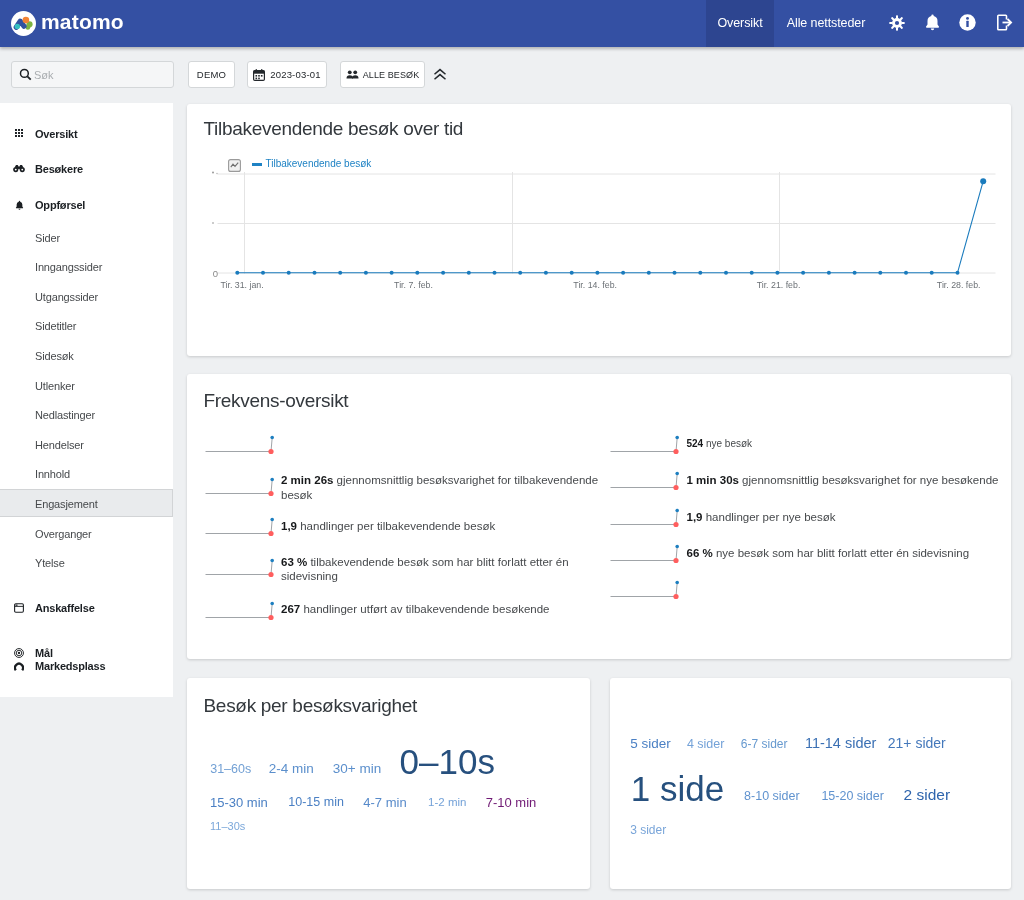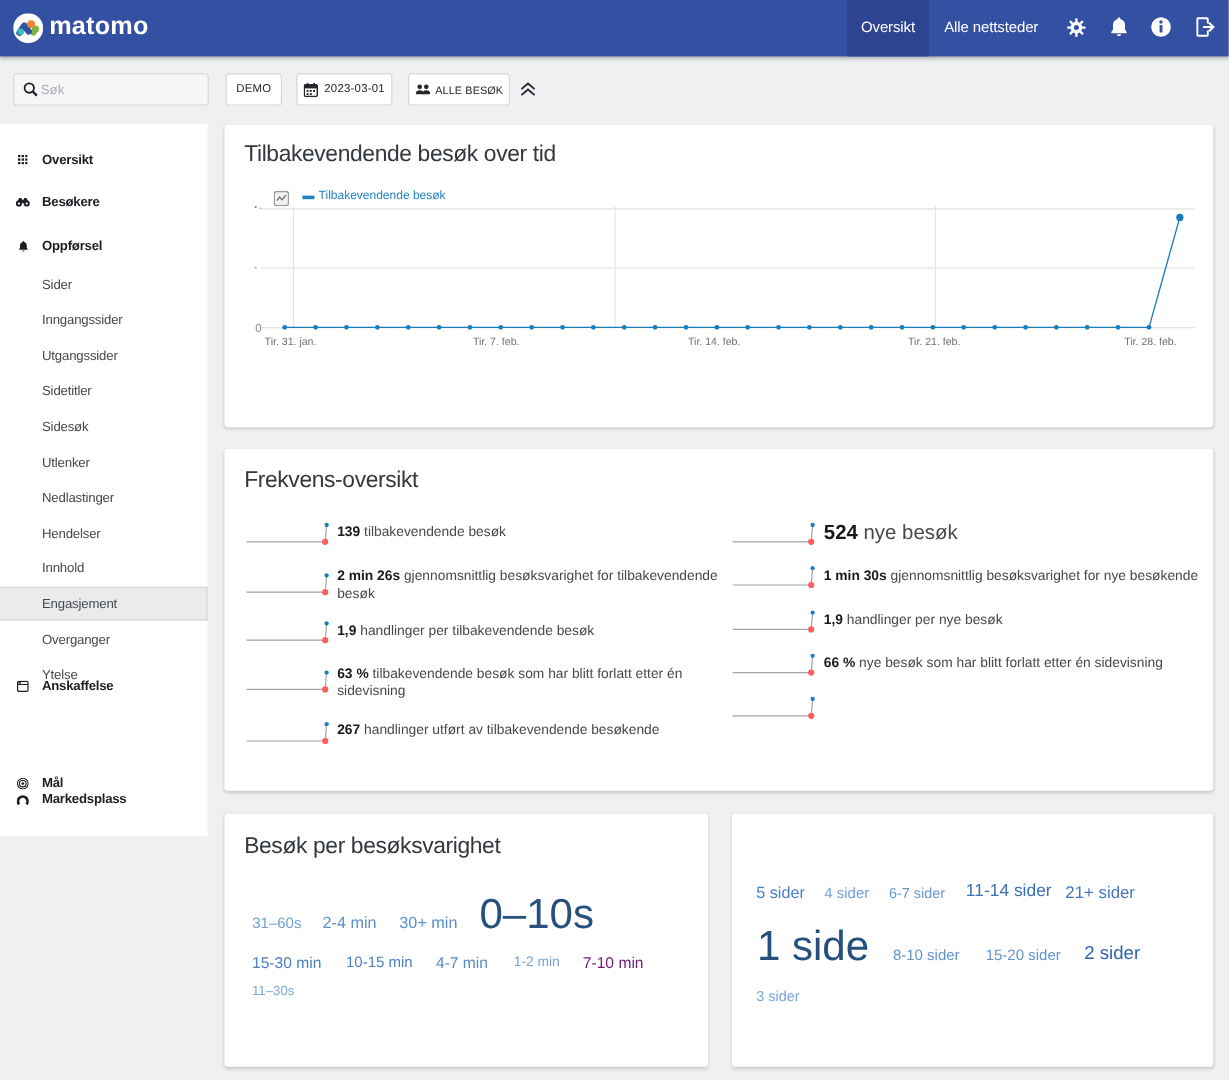--- a/index.html
+++ b/index.html
@@ -129,21 +129,21 @@
       </svg>
       <span class="t1">Besøkere</span>
     </div>
 <div class="snav" style="top:91.5px;width:173px">
       <svg class="ic" style="left:14.5px;top:5px;width:9px;height:10px" viewBox="0 0 13 13" fill="#1b1f23">
         <path d="M6.5 0.4 a1 1 0 0 1 1 1 v0.3 a4.1 4.1 0 0 1 3.1 4 v2.9 l1.1 1.7 a0.55 0.55 0 0 1 -0.45 0.85 H1.75 a0.55 0.55 0 0 1 -0.45-0.85 l1.1-1.7 V5.7 a4.1 4.1 0 0 1 3.1-4 v-0.3 a1 1 0 0 1 1-1 Z"></path>
         <path d="M5.1 11.8 h2.8 a1.4 1.4 0 0 1 -2.8 0 Z"></path>
       </svg>
       <span class="t1">Oppførsel</span>
     </div>
-<div class="snav" style="top:459px;width:193px">
+<div class="snav" style="top:495px;width:193px">
       <svg class="ic" style="left:14px;top:5px;width:10px;height:10px" viewBox="0 0 13 13" fill="none" stroke="#1b1f23" stroke-width="1.4">
         <rect x="0.8" y="1" width="11.4" height="11" rx="1.5"></rect>
         <path d="M0.8 4.4 h11.4" stroke-width="1.2"></path>
         <rect x="2" y="2" width="2.6" height="1.6" fill="#1b1f23" stroke="none"></rect>
       </svg>
       <span class="t1">Anskaffelse</span>
     </div>
 <div class="snav" style="top:540px;width:153px">
       <svg class="ic" style="left:14px;top:5px;width:10px;height:10px" viewBox="0 0 13 13" fill="none" stroke="#1b1f23">
         <circle cx="6.5" cy="6.5" r="5.8" stroke-width="1.2"></circle>
@@ -252,21 +252,20 @@
 <div class="abs" style="left:65px;top:59.5px;width:10px;height:2.5px;background:#1e82c4"></div>
 <div class="abs" style="left:79px;top:54px;font-size:10px;color:#1e82c4">Tilbakevendende besøk</div>
 </div>
 <div class="card" style="left:186.5px;top:373.5px;width:824.5px;height:285px">
 <div class="cardtitle" style="left:17px;top:16px">Frekvens-oversikt</div>
 <svg class="abs" style="left:18.2px;top:59.6px" width="72" height="22" viewBox="0 0 72 22">
       <polyline points="0.5,18.5 66,18.5 67.2,4.5" fill="none" stroke="#a0a4a8" stroke-width="1"></polyline>
       <circle cx="67.2" cy="4.5" r="1.8" fill="#1d7fc0"></circle>
       <circle cx="66" cy="18.5" r="2.6" fill="#ff5e5e"></circle>
     </svg>
-    <div class="abs" style="left:94.5px;top:63.5px;width:345px;font-size:11.5px;line-height:14.5px;color:#46494c"><b style="color:#17191b">139</b> tilbakevendende besøk</div>
 <svg class="abs" style="left:18.2px;top:101.4px" width="72" height="22" viewBox="0 0 72 22">
       <polyline points="0.5,18.5 66,18.5 67.2,4.5" fill="none" stroke="#a0a4a8" stroke-width="1"></polyline>
       <circle cx="67.2" cy="4.5" r="1.8" fill="#1d7fc0"></circle>
       <circle cx="66" cy="18.5" r="2.6" fill="#ff5e5e"></circle>
     </svg>
     <div class="abs" style="left:94.5px;top:99.9px;width:345px;font-size:11.5px;line-height:14.5px;color:#46494c"><b style="color:#17191b">2 min 26s</b> gjennomsnittlig besøksvarighet for tilbakevendende besøk</div>
 <svg class="abs" style="left:18.2px;top:141.8px" width="72" height="22" viewBox="0 0 72 22">
       <polyline points="0.5,18.5 66,18.5 67.2,4.5" fill="none" stroke="#a0a4a8" stroke-width="1"></polyline>
       <circle cx="67.2" cy="4.5" r="1.8" fill="#1d7fc0"></circle>
       <circle cx="66" cy="18.5" r="2.6" fill="#ff5e5e"></circle>
@@ -282,21 +281,21 @@
       <polyline points="0.5,18.5 66,18.5 67.2,4.5" fill="none" stroke="#a0a4a8" stroke-width="1"></polyline>
       <circle cx="67.2" cy="4.5" r="1.8" fill="#1d7fc0"></circle>
       <circle cx="66" cy="18.5" r="2.6" fill="#ff5e5e"></circle>
     </svg>
     <div class="abs" style="left:94.5px;top:228.6px;width:345px;font-size:11.5px;line-height:14.5px;color:#46494c"><b style="color:#17191b">267</b> handlinger utført av tilbakevendende besøkende</div>
 <svg class="abs" style="left:423.7px;top:59.8px" width="72" height="22" viewBox="0 0 72 22">
       <polyline points="0.5,18.5 66,18.5 67.2,4.5" fill="none" stroke="#a0a4a8" stroke-width="1"></polyline>
       <circle cx="67.2" cy="4.5" r="1.8" fill="#1d7fc0"></circle>
       <circle cx="66" cy="18.5" r="2.6" fill="#ff5e5e"></circle>
     </svg>
-    <div class="abs" style="left:500px;top:63.9px;width:330px;font-size:17px;line-height:14.5px;color:#46494c"><b style="color:#17191b">524</b> nye besøk</div>
+    <div class="abs" style="left:500px;top:63.9px;width:330px;font-size:10px;line-height:14.5px;color:#46494c"><b style="color:#17191b">524</b> nye besøk</div>
 <svg class="abs" style="left:423.7px;top:95.7px" width="72" height="22" viewBox="0 0 72 22">
       <polyline points="0.5,18.5 66,18.5 67.2,4.5" fill="none" stroke="#a0a4a8" stroke-width="1"></polyline>
       <circle cx="67.2" cy="4.5" r="1.8" fill="#1d7fc0"></circle>
       <circle cx="66" cy="18.5" r="2.6" fill="#ff5e5e"></circle>
     </svg>
     <div class="abs" style="left:500px;top:99.9px;width:330px;font-size:11.5px;line-height:14.5px;color:#46494c"><b style="color:#17191b">1 min 30s</b> gjennomsnittlig besøksvarighet for nye besøkende</div>
 <svg class="abs" style="left:423.7px;top:132.0px" width="72" height="22" viewBox="0 0 72 22">
       <polyline points="0.5,18.5 66,18.5 67.2,4.5" fill="none" stroke="#a0a4a8" stroke-width="1"></polyline>
       <circle cx="67.2" cy="4.5" r="1.8" fill="#1d7fc0"></circle>
       <circle cx="66" cy="18.5" r="2.6" fill="#ff5e5e"></circle>

